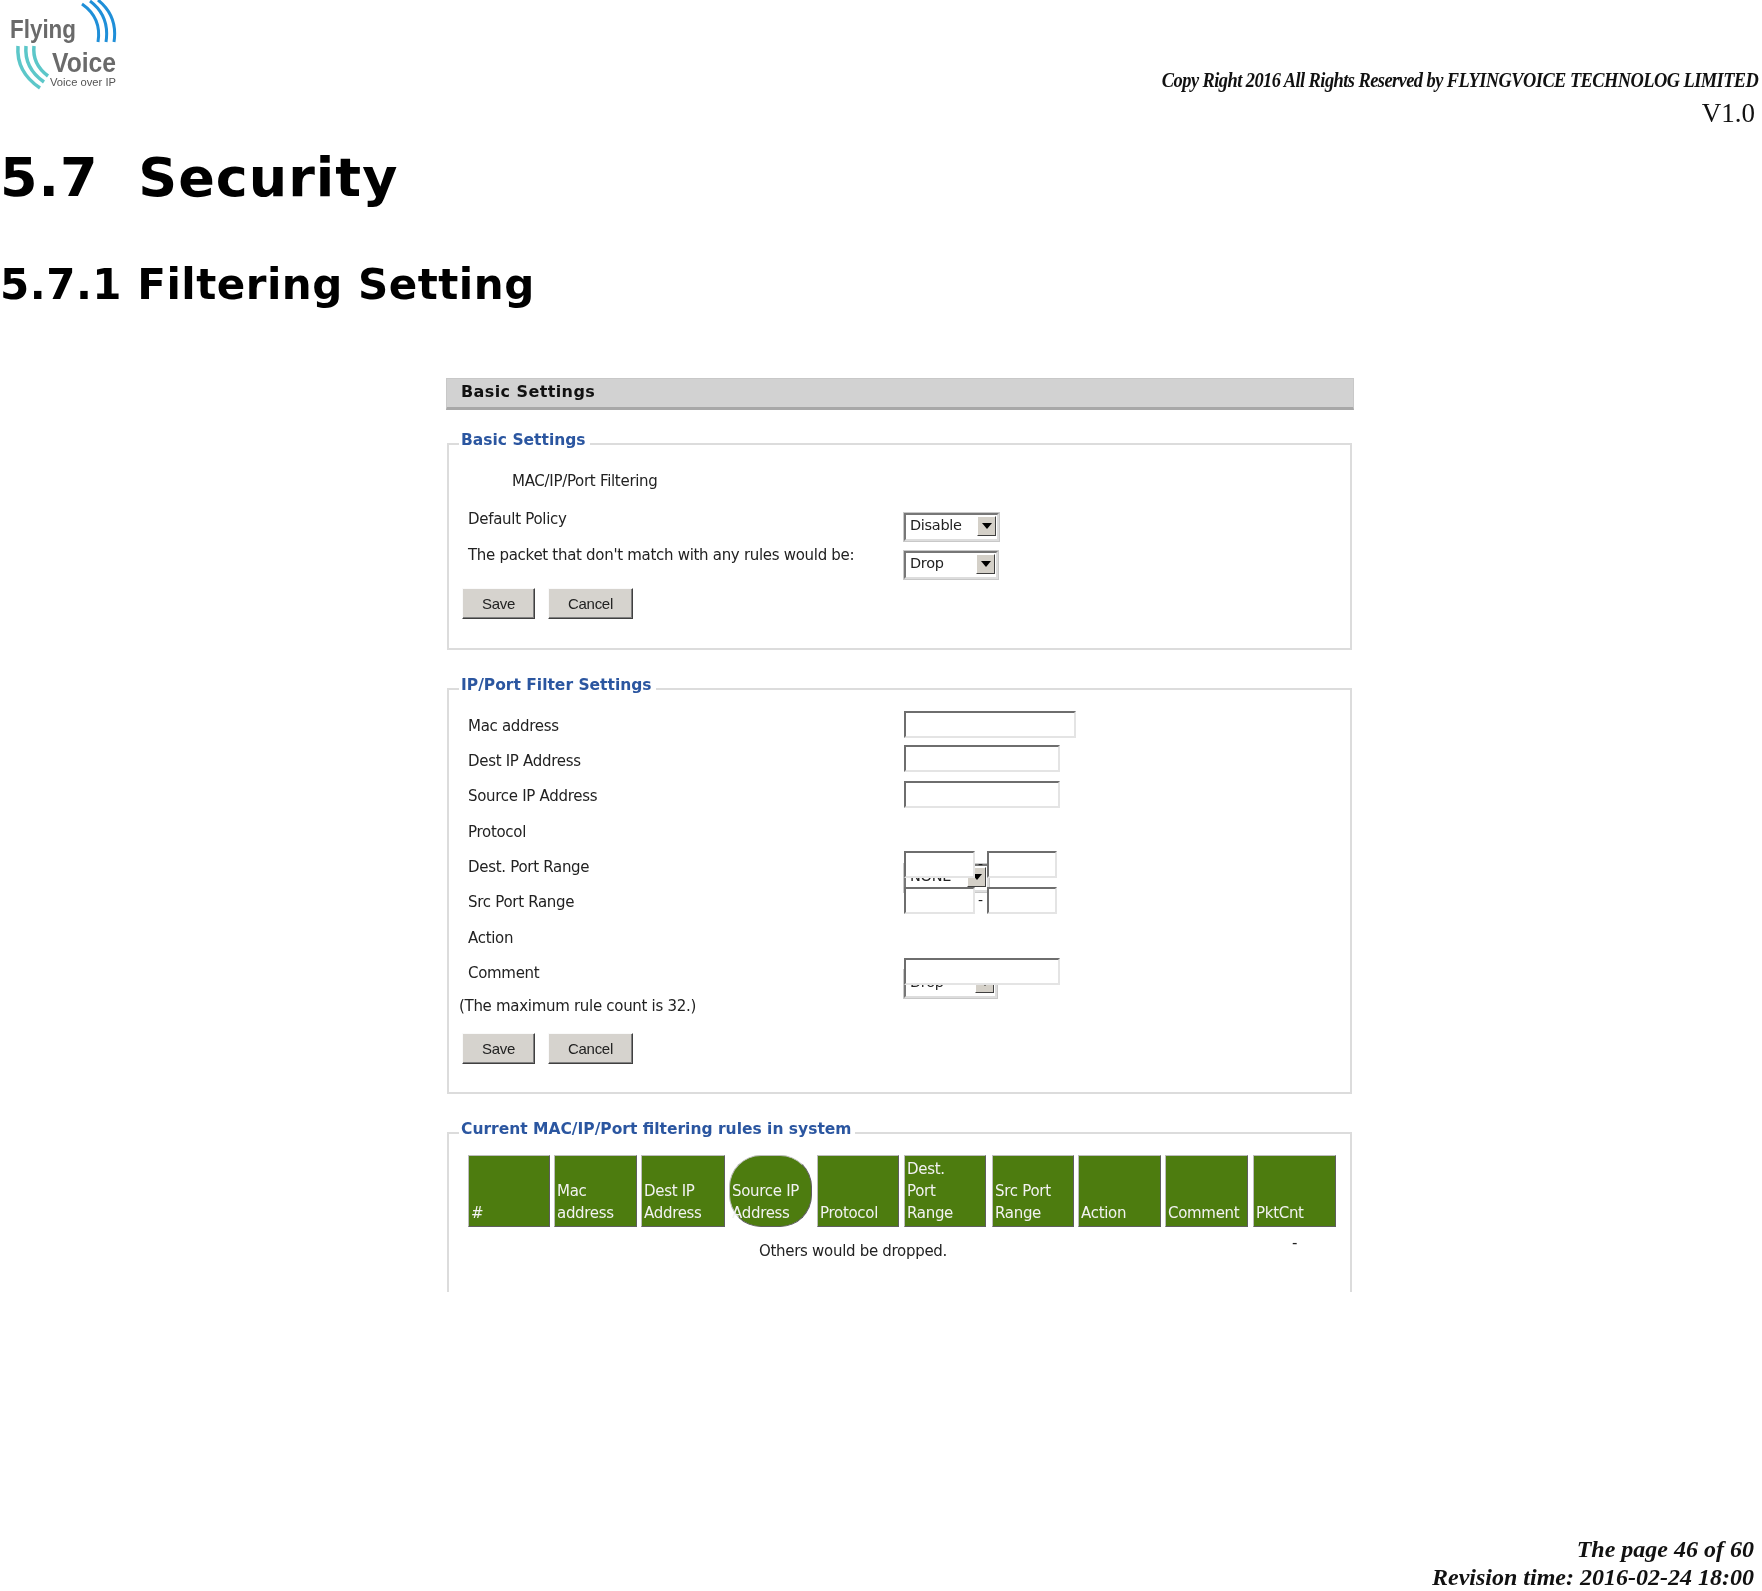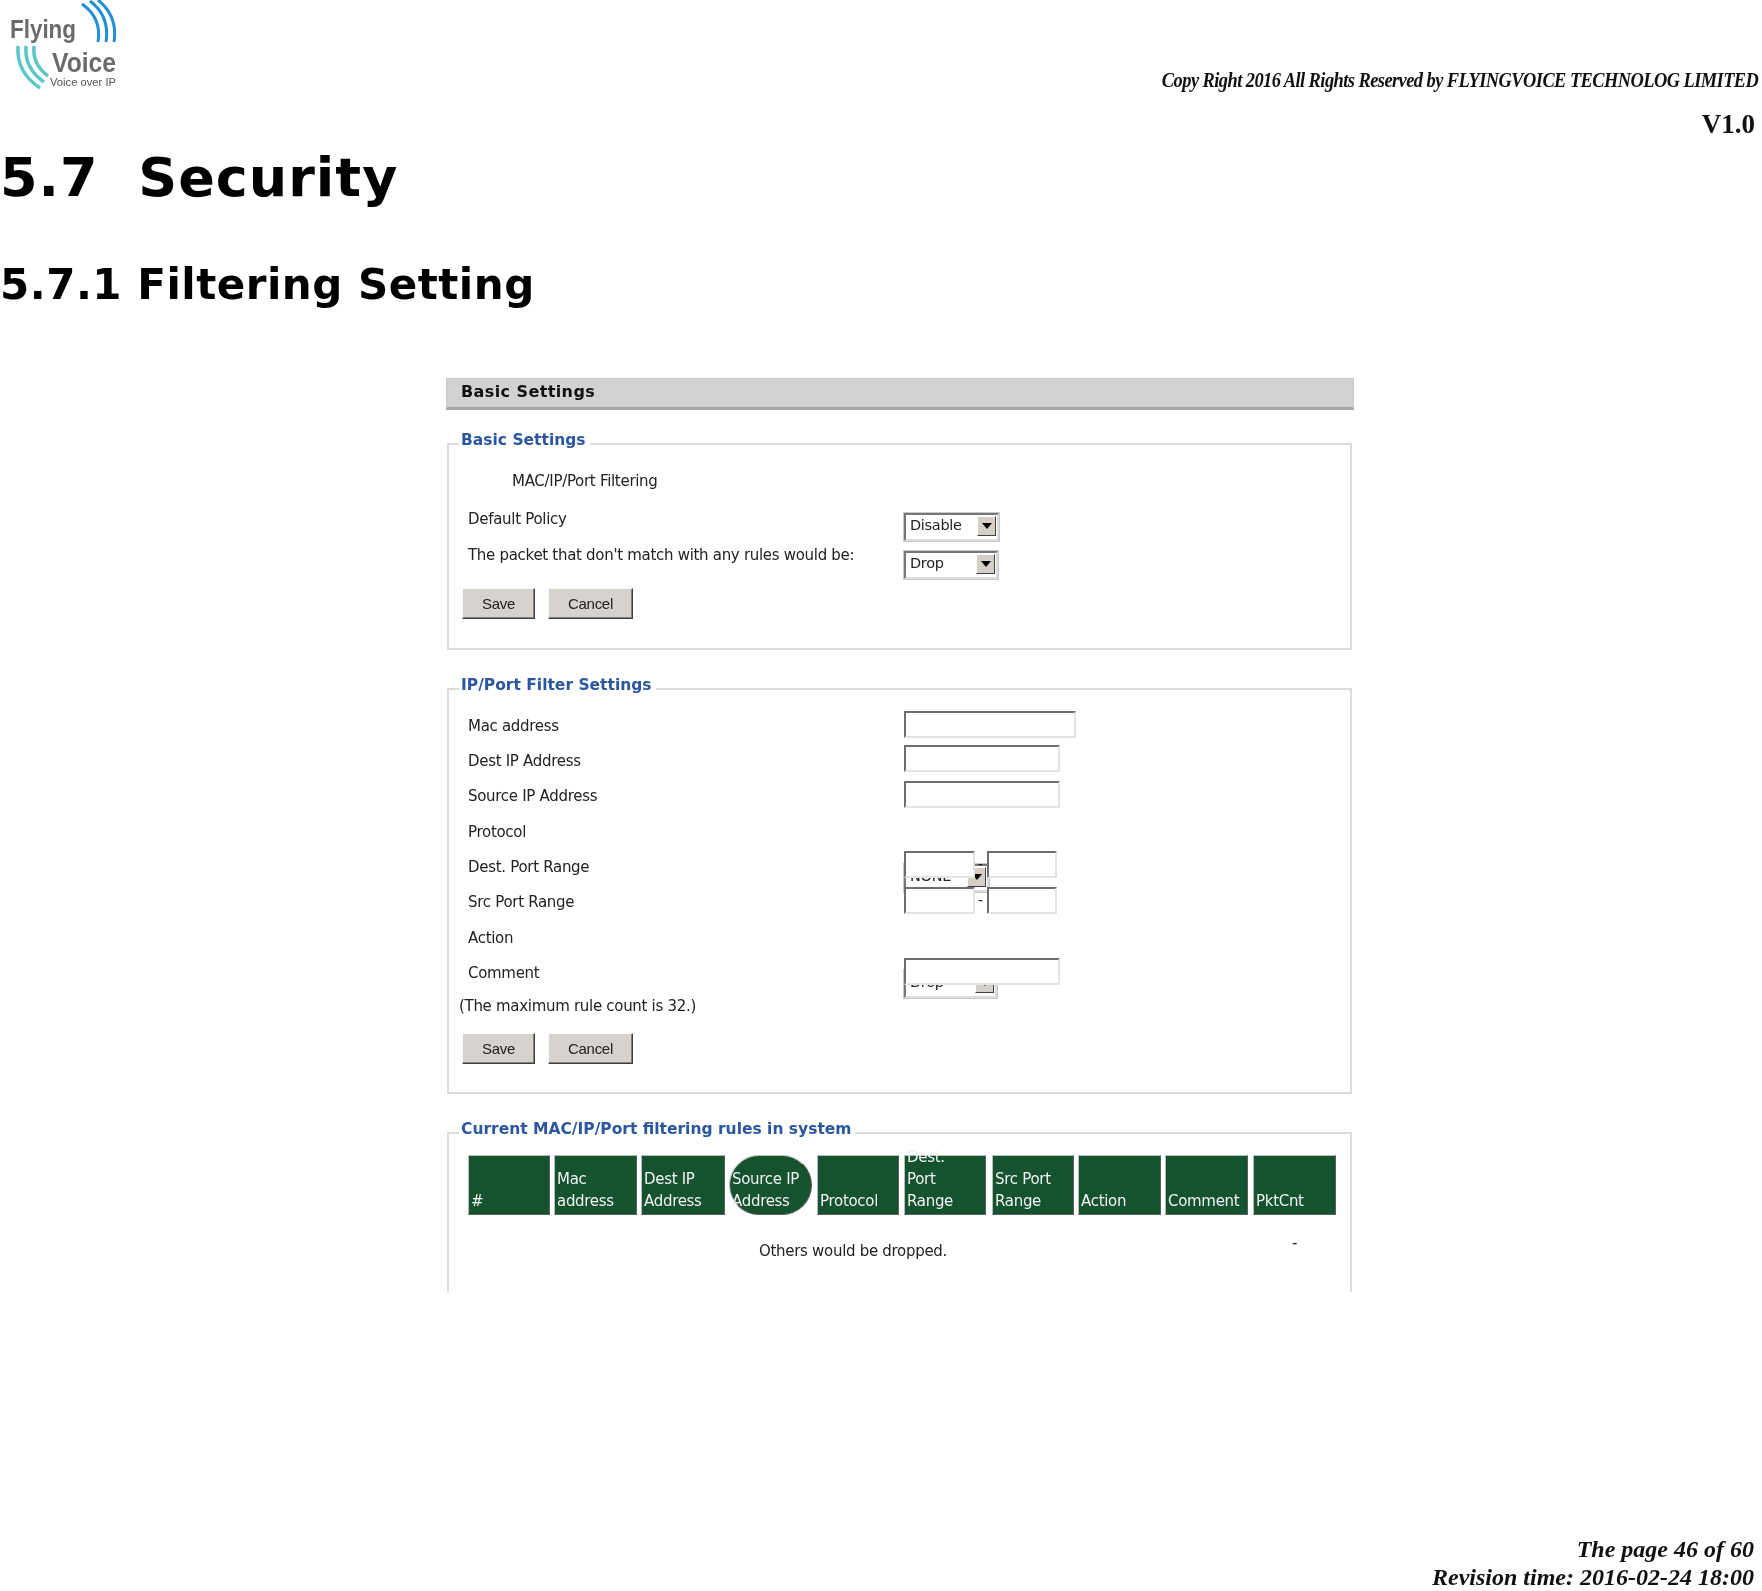--- a/index.html
+++ b/index.html
@@ -5,21 +5,21 @@
   html, body { margin:0; padding:0; background:#ffffff; }
   body { width:1762px; height:1591px; position:relative; overflow:hidden; font-family:"DejaVu Sans", sans-serif; color:#000; }
   .abs { position:absolute; }
 
   
   .logo { left:6px; top:0; width:110px; height:92px; }
   .logo svg { display:block; }
 
   
   .copyright { right:4px; top:69px; font-family:"Liberation Serif", serif; font-style:italic; font-weight:bold; font-size:20px; letter-spacing:-0.6px; white-space:nowrap; color:#111; transform:scaleX(0.92); transform-origin:right center; }
-  .version { right:7px; top:98px; font-family:"Liberation Serif", serif; font-weight:bold; font-size:27px; white-space:nowrap; color:#111;margin-top:11px; }
+  .version { right:7px; top:98px; font-family:"Liberation Serif", serif; font-weight:normal; font-size:27px; white-space:nowrap; color:#111; }
 
   
   .h1 { left:0; top:146px; font-family:"DejaVu Sans", sans-serif; font-weight:bold; font-size:54px; white-space:pre; letter-spacing:1px; }
   .h2 { left:0; top:260px; font-family:"DejaVu Sans", sans-serif; font-weight:bold; font-size:42px; white-space:pre; letter-spacing:0.5px; }
 
   
   .panel { left:446px; top:378px; width:908px; height:896px; }
   .panel-header { position:absolute; left:0; top:0; width:906px; height:28px; background:#d2d2d2; border:1px solid #c8c8c8; border-bottom:3px solid #a8a8a8; }
   .panel-header span { position:absolute; left:14px; top:3px; font-weight:bold; font-size:16px; color:#111; letter-spacing:0.4px; }
 
@@ -31,21 +31,21 @@
   .select { position:absolute; height:26px; background:#fff; border:2px solid; border-color:#777 #ddd #ddd #777; box-sizing:border-box; outline:1px solid #c8c8c8;margin-top:48px; }
   .select .val { position:absolute; left:4px; top:2px; font-size:14.5px; color:#222; letter-spacing:-0.3px; }
   .select .arrow { position:absolute; right:1px; top:1px; width:19px; height:20px; background:#d4d0c8; border:1px solid; border-color:#fff #404040 #404040 #fff; box-sizing:border-box; }
   .select .arrow:after { content:""; position:absolute; left:4px; top:6px; border-left:5px solid transparent; border-right:5px solid transparent; border-top:6px solid #000; }
 
   .input { position:absolute; height:27px; background:#fff; border:2px solid; border-color:#6e6e6e #e4e4e4 #e4e4e4 #6e6e6e; box-sizing:border-box; }
   .dash { position:absolute; font-size:14px; color:#222; }
 
   .btn { position:absolute; height:31px; background:#d6d3ce; border:1px solid; border-color:#fafafa #404040 #404040 #fafafa; box-shadow:inset -1px -1px 0 #808080; box-sizing:border-box; font-size:15px; color:#222; text-align:center; line-height:28px; padding:0; letter-spacing:-0.3px; }
 
-  .th { position:absolute; top:0; height:60px; background:#14532d; border:1px solid; border-color:#bdbdbd #5e5e5e #5e5e5e #bdbdbd; box-sizing:border-box; }
+  .th { position:absolute; top:0; height:72px; background:#4d7c0f; border:1px solid; border-color:#bdbdbd #5e5e5e #5e5e5e #bdbdbd; box-sizing:border-box; }
   .th span { position:absolute; left:2px; bottom:2px; font-size:15px; line-height:22px; color:#f2f2f2; white-space:pre-line; letter-spacing:-0.3px; }
 
   .note { position:absolute; font-size:15px; color:#222; white-space:nowrap; letter-spacing:-0.3px; }
 
   
   .footer1 { right:8px; top:1536px; font-family:"Liberation Serif", serif; font-style:italic; font-weight:bold; font-size:24px; white-space:nowrap; color:#111; }
   .footer2 { right:8px; top:1564px; font-family:"Liberation Serif", serif; font-style:italic; font-weight:bold; font-size:24px; white-space:nowrap; color:#111; }
 </style>
 </head>
 <body>

